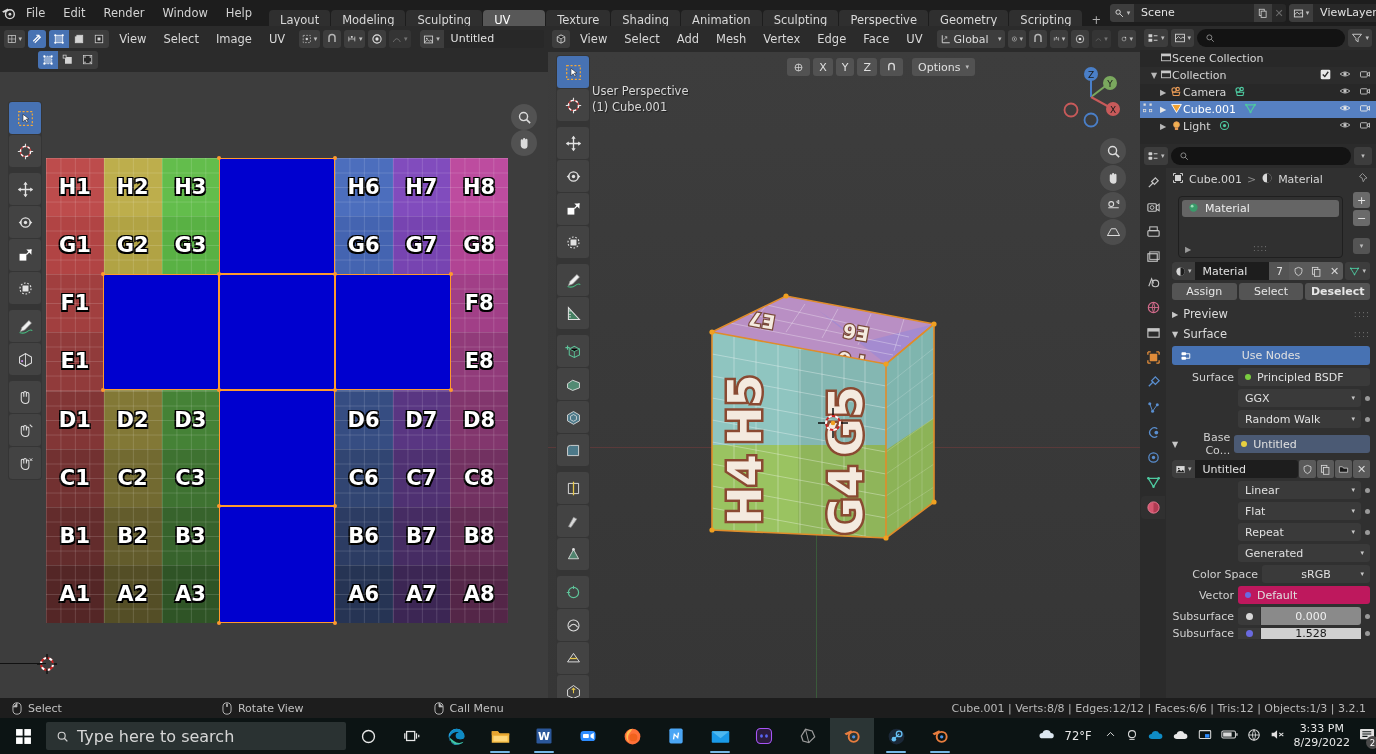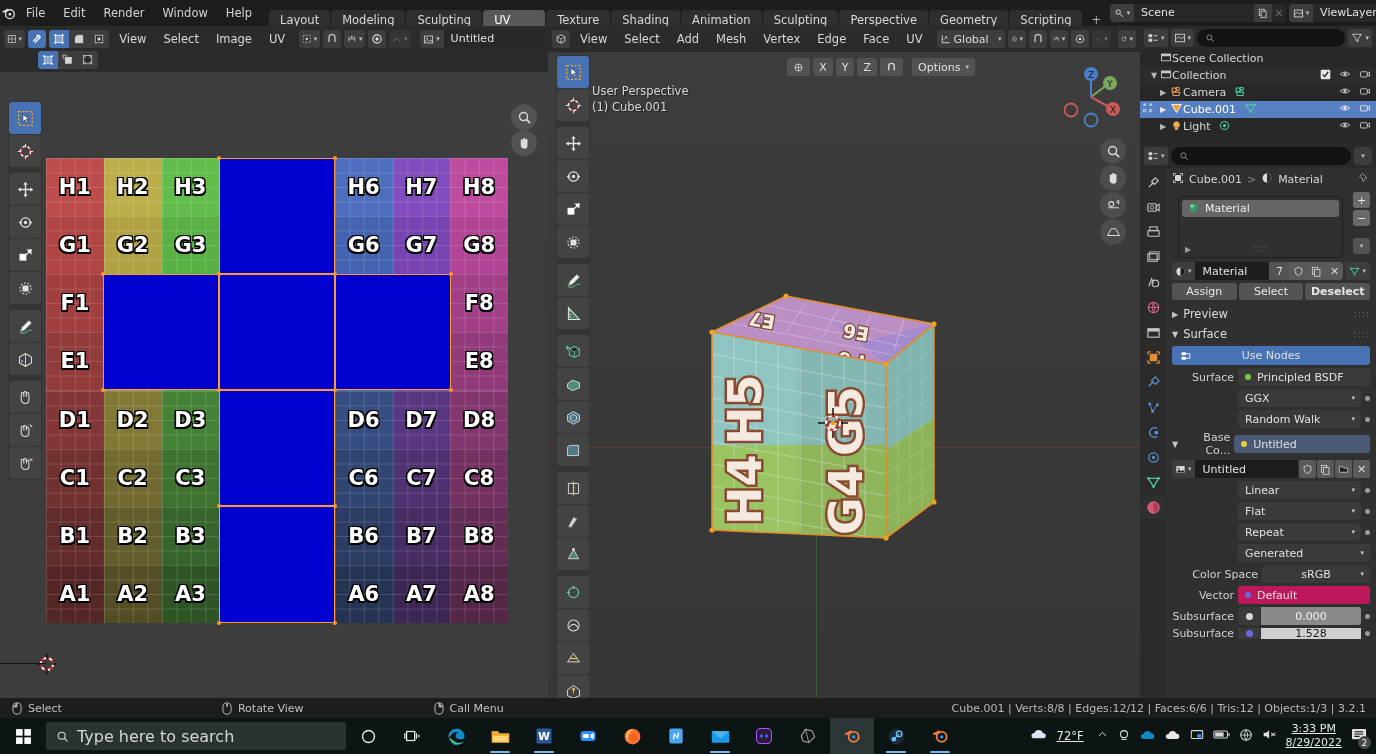--- a/index.html
+++ b/index.html
@@ -185,21 +185,21 @@
   .tb-search {
     width: 300px; height: 28px; background: #2a3232; border-radius: 2px; display: flex;
     align-items: center; gap: 8px; padding: 0 10px; color: #d6d6d6; font-size: 16px;
   }
   .tb-icon {
     width: 44px; height: 36px; display: flex; align-items: center; justify-content: center;
     position: relative;
   }
   .tb-icon.active { background: #2b3535; }
   .tb-underline { position: absolute; bottom: 1px; left: 12px; width: 20px; height: 2.5px; background: #76b9e8; border-radius: 2px; }
-  .tray { margin-left: auto; display: flex; align-items: center; gap: 9px; padding-right: 8px; color: #e8e8e8; font-size: 11.5px; text-decoration: underline; }
+  .tray { margin-left: auto; display: flex; align-items: center; gap: 9px; padding-right: 0; color: #e8e8e8; font-size: 11.5px; }
   .clock { text-align: center; line-height: 14px; font-size: 11px; }
 </style>
 </head>
 <body>
 
 <div class="app">
 
   <div class="topbar">
     <div class="blender-logo">
       <svg width="17" height="17" viewBox="0 0 24 24">

